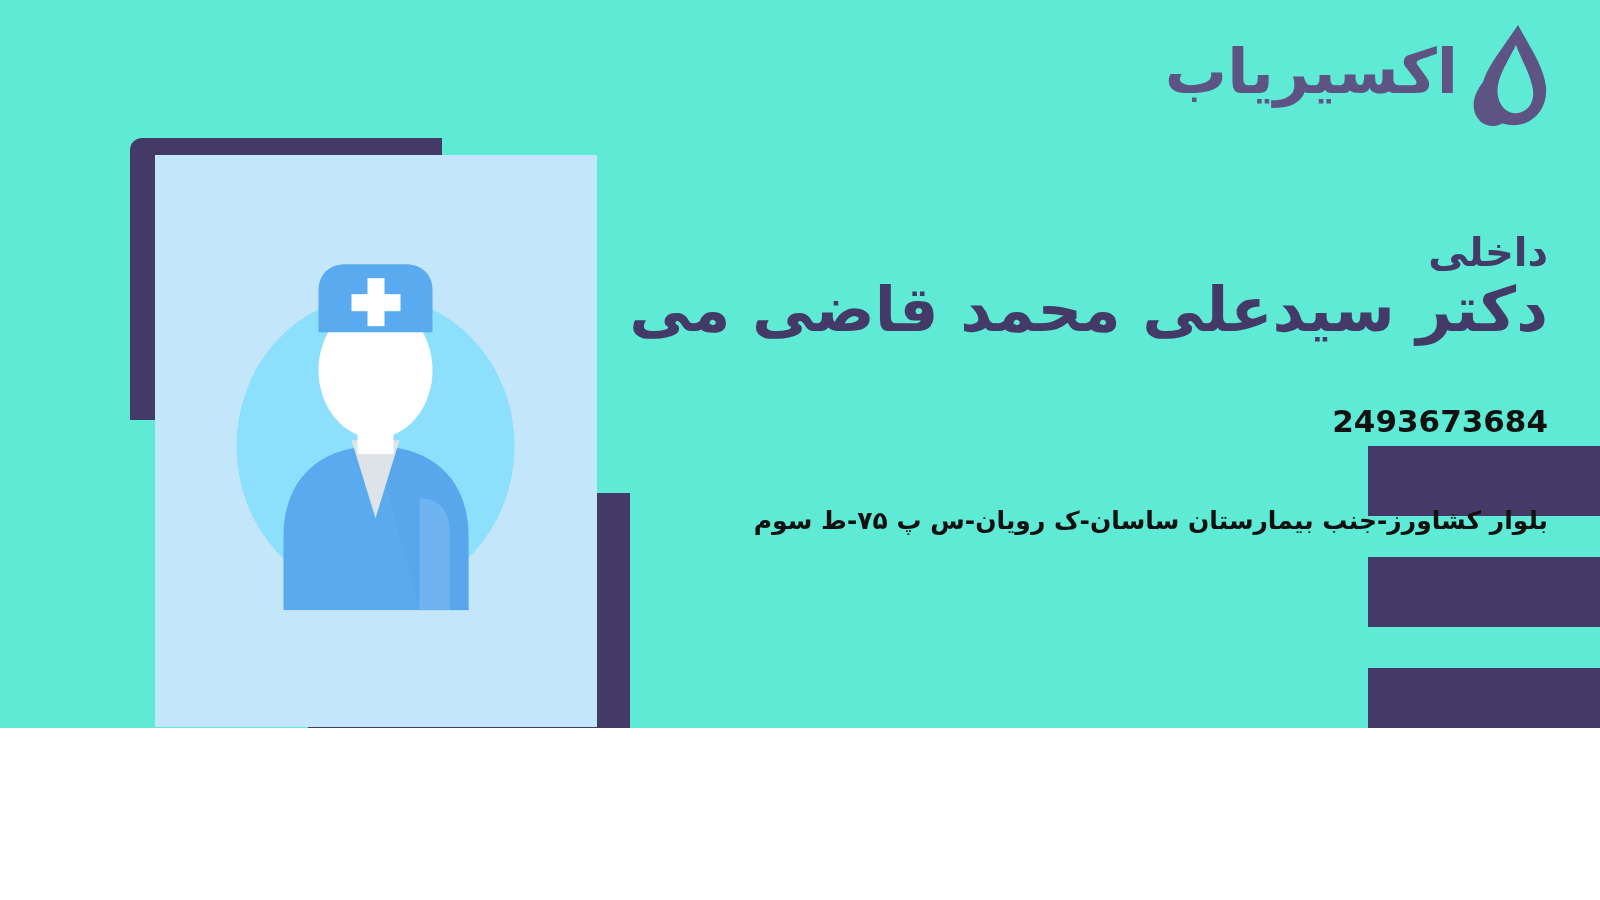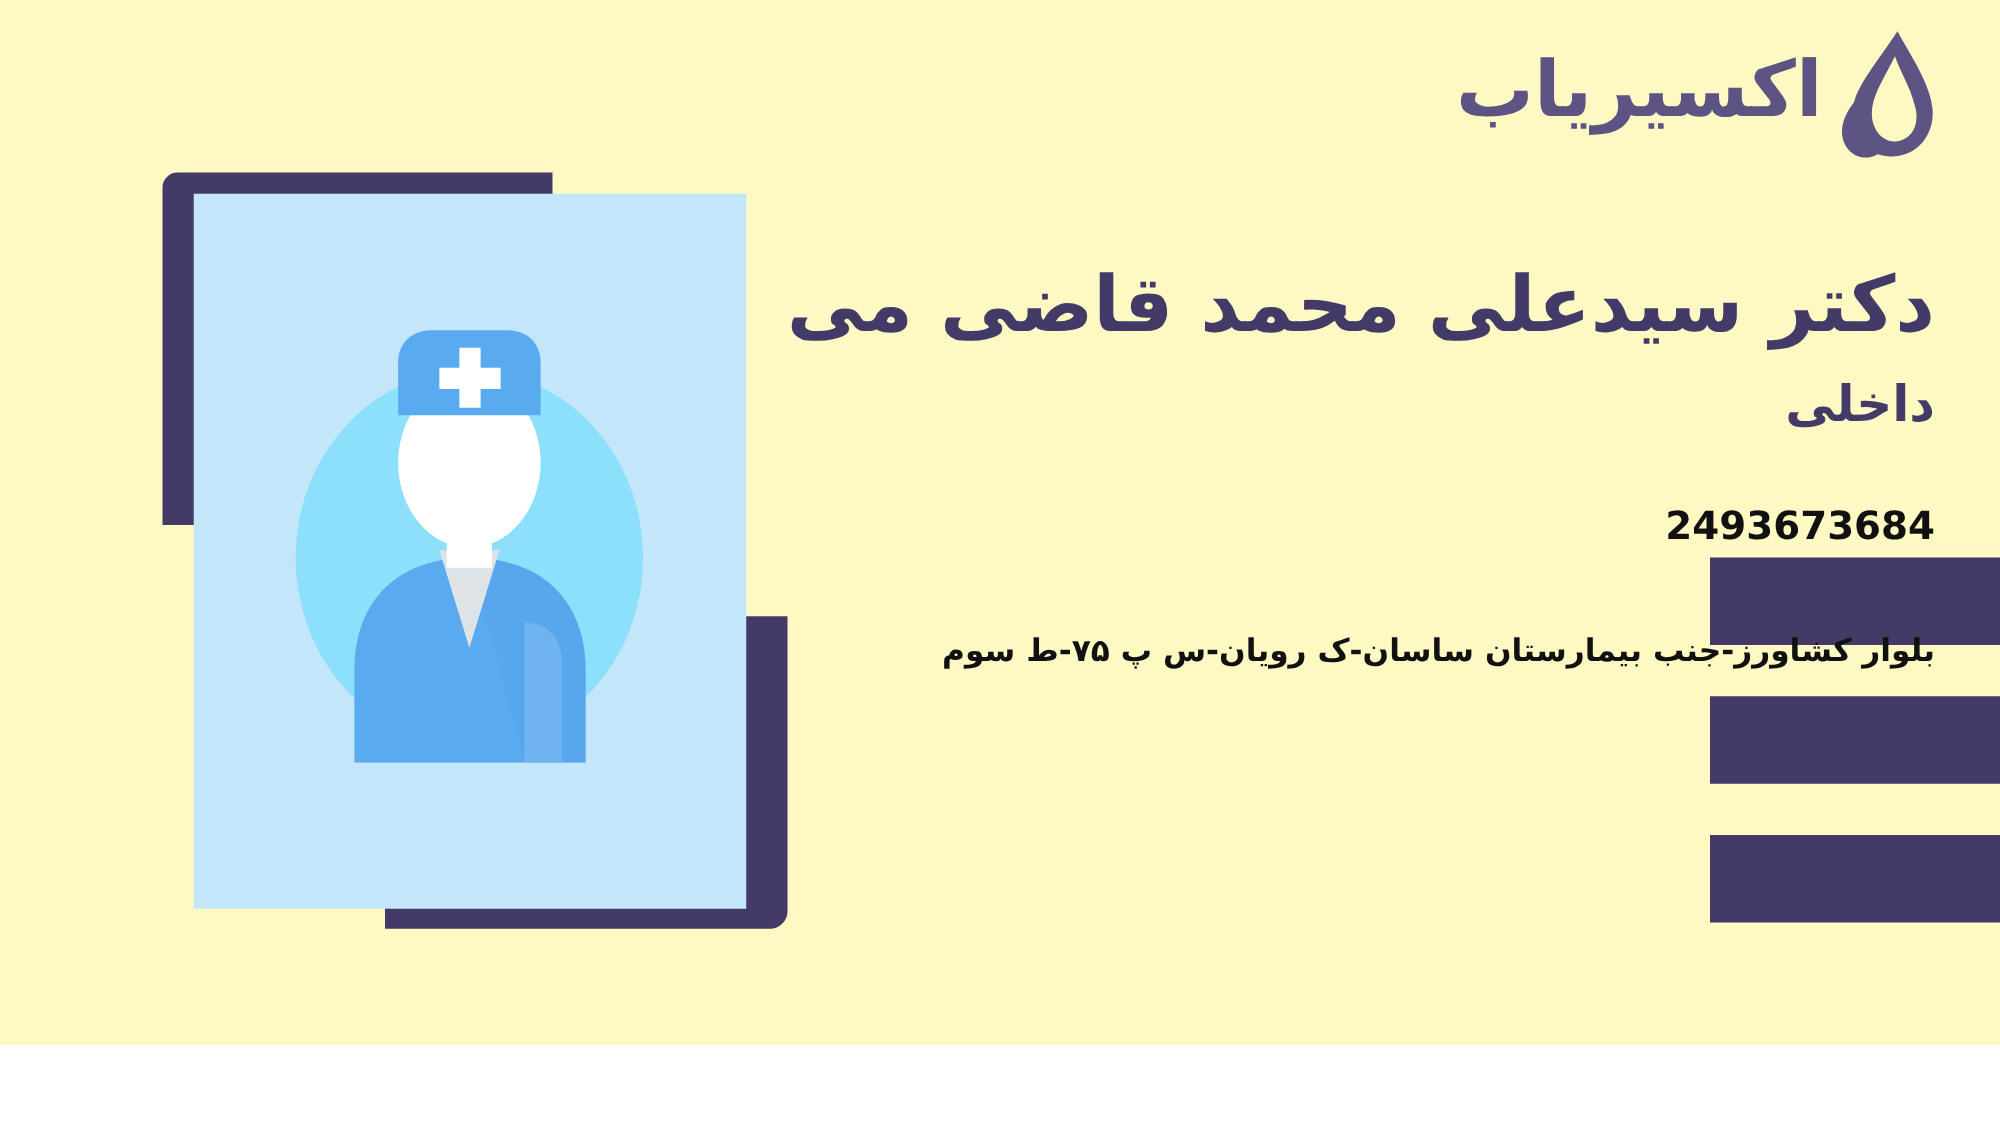--- a/index.html
+++ b/index.html
@@ -7,22 +7,22 @@
     padding: 0;
     background: #ffffff;
   }
   body {
     font-family: "DejaVu Sans", sans-serif;
   }
 
   #card {
     position: relative;
     width: 1600px;
-    height: 836px;
-    background: #fef9c3;
+    height: 728px;
+    background: #5eead4;
     overflow: hidden;
     direction: rtl;
   }
 
   
   #brand {
     position: absolute;
     top: 20px;
     right: 42px;
     display: flex;
@@ -165,22 +165,22 @@
       <path d="M22 58 C 10 72, 8 88, 18 98 C 26 106, 40 104, 44 96 C 34 92, 26 80, 26 68 Z" fill="#5d5484"></path>
     </svg>
     <div id="brand-word">اکسیریاب</div>
   </div>
 
   <div class="deco-bar" id="deco-bar-1"></div>
   <div class="deco-bar" id="deco-bar-2"></div>
   <div class="deco-bar" id="deco-bar-3"></div>
 
   <div id="info">
+    <div id="specialty">داخلی</div>
     <div id="doctor-name">دکتر سیدعلی محمد قاضی می</div>
-    <div id="specialty">داخلی</div>
     <div id="phone">2493673684</div>
     <div id="address">بلوار کشاورز-جنب بیمارستان ساسان-ک رویان-س پ ۷۵-ط سوم</div>
   </div>
 
   <div id="illustration">
     <div class="frame" id="frame-back"></div>
     <div class="frame" id="frame-front"></div>
     <div id="photo">
       <svg id="doctor-svg" viewBox="0 0 305 360" aria-hidden="true">
 

